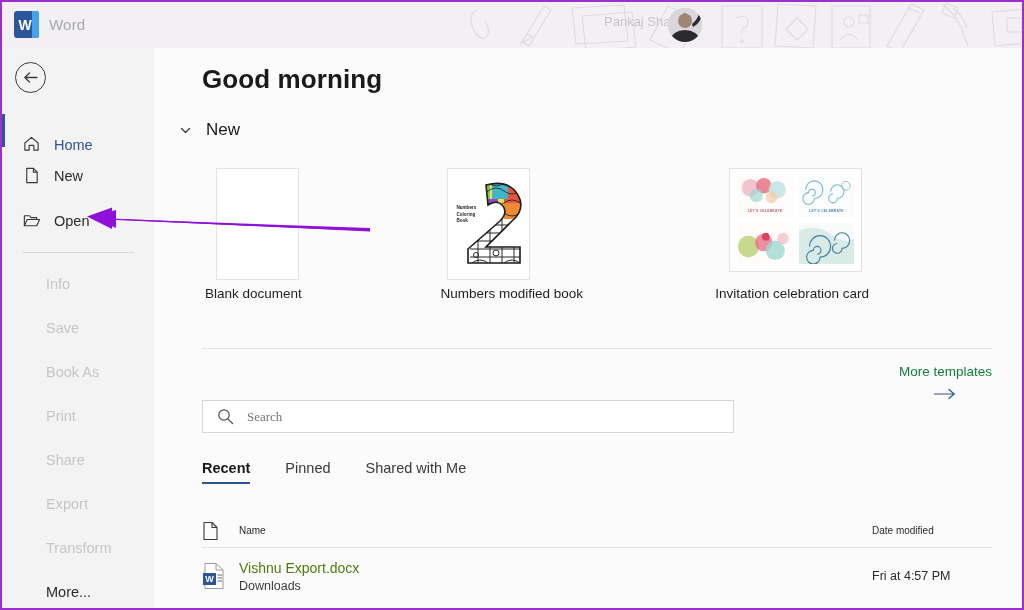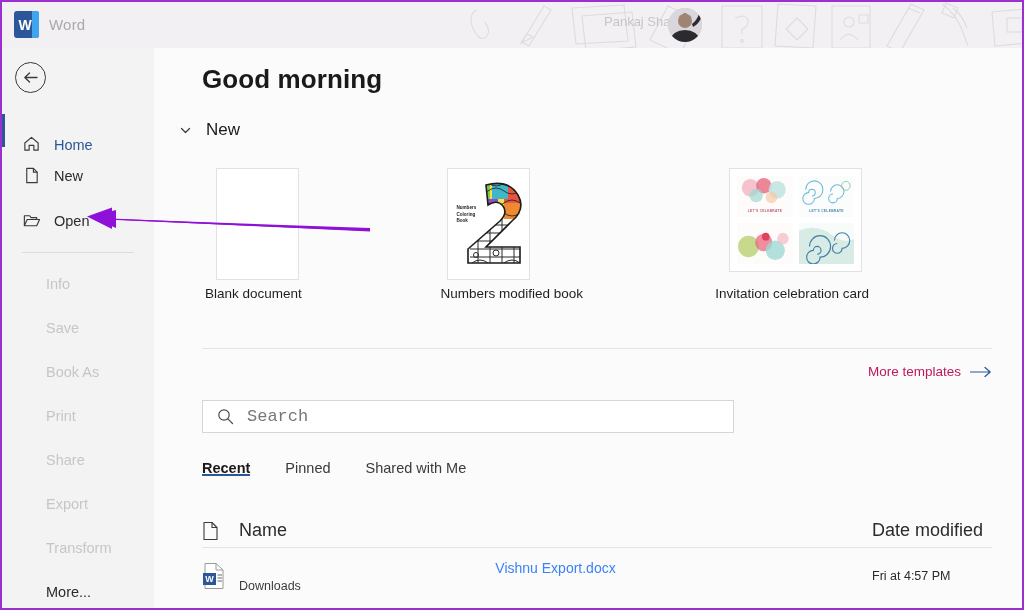--- a/index.html
+++ b/index.html
@@ -165,72 +165,72 @@
   }
   .invite-cap.blue { color: #4f86a8; }
 
   .divider-line {
     position: absolute; left: 48px; top: 300px;
     width: 790px; height: 1px; background: #e4e4e4;
   }
   .more-templates {
     position: absolute; right: 30px; top: 316px;
     display: flex; align-items: center; gap: 9px;
-    color: #be185d; font-size: 13.5px; cursor: pointer;
+    color: #15803d; font-size: 13.5px; cursor: pointer; flex-direction: column;
   }
 
   .searchbar {
     position: absolute; left: 48px; top: 352px;
     width: 532px; height: 33px;
     background: #fff; border: 1px solid #d6d6d6;
     display: flex; align-items: center; gap: 13px;
     padding-left: 14px;
   }
   .search-input {
     border: none; outline: none; background: transparent;
-    font-family: Liberation Mono, monospace;
-    font-size: 17px; color: #3a3a3a;
+    font-family: Liberation Serif, serif;
+    font-size: 13px; color: #3a3a3a;
     width: 440px; height: 100%;
   }
   .search-input::placeholder { color: #77777a; }
 
   .tabs {
     position: absolute; left: 48px; top: 412px;
     display: flex; gap: 35px;
   }
   .tab {
     font-size: 14.5px; color: #3a3a3a; cursor: pointer;
-    position: relative;
+    padding-bottom: 8px; position: relative;
   }
   .tab.active { font-weight: bold; color: #1a1a1a; }
   .tab.active::after {
     content: ""; position: absolute; left: 0; right: 0; bottom: 0;
     height: 2px; background: #2b579a;
   }
 
   .list-head {
     position: absolute; left: 48px; top: 466px;
     width: 790px; height: 34px;
     display: flex; align-items: center;
     border-bottom: 1px solid #e4e4e4;
-    font-size: 18px; color: #2b2b2b;
+    font-size: 10px; color: #2b2b2b;
   }
   .col-icon { width: 37px; display: flex; justify-content: flex-start; }
   .col-name { flex: 1; }
   .col-date { width: 120px; }
 
   .doc-row {
     position: absolute; left: 48px; top: 502px;
     width: 790px; height: 52px;
     display: flex; align-items: center;
     cursor: pointer;
   }
   .doc-icon { width: 37px; display: flex; }
   .doc-meta { flex: 1; display: flex; flex-direction: column; gap: 3px; }
-  .doc-name { font-size: 14px; color: #3b82f6; text-align: center; }
+  .doc-name { font-size: 14px; color: #4d7c0f; }
   .doc-path { font-size: 12.5px; color: #3c3c3c; }
   .doc-date { width: 120px; font-size: 12.5px; color: #2b2b2b; }
 
   
   .annot-arrow {
     position: absolute; left: 80px; top: 196px;
     width: 290px; height: 36px;
     pointer-events: none; z-index: 50;
   }
 </style>

